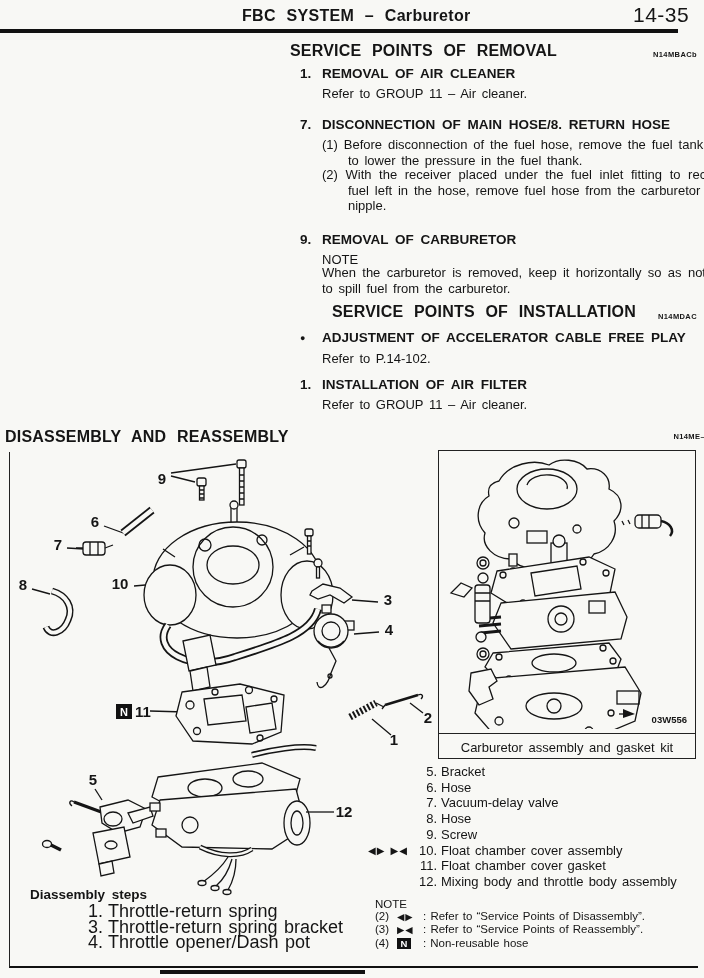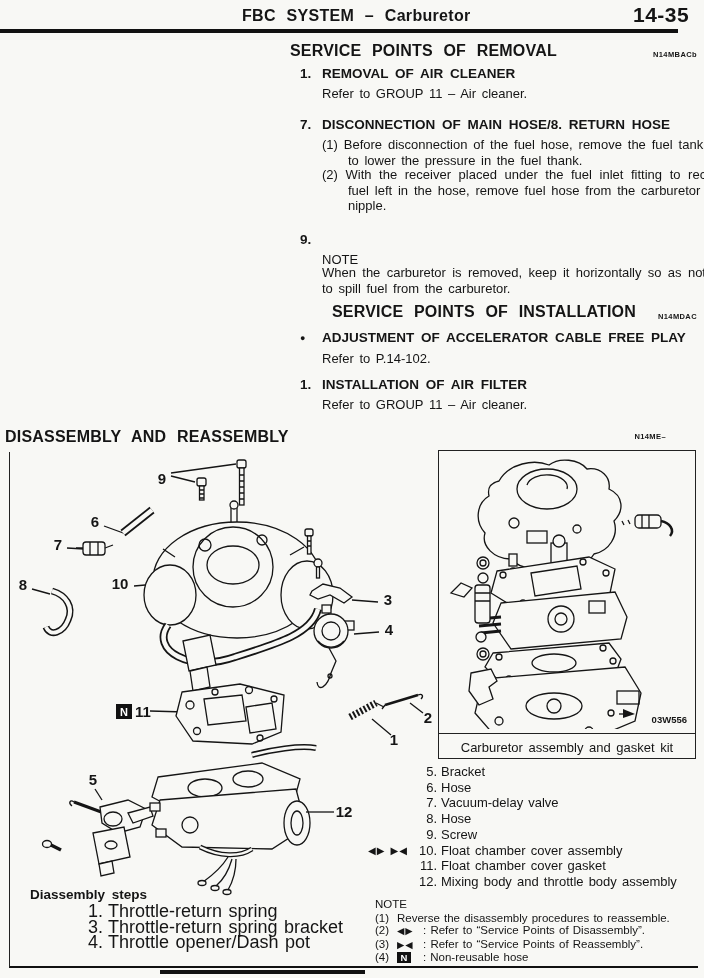--- a/index.html
+++ b/index.html
@@ -1,20 +1,20 @@
 <!DOCTYPE html>
 <html><head>
 <meta charset="utf-8">
 <style>
   html,body{margin:0;padding:0;background:#e8e8e4;}
   .page{position:relative;width:704px;height:978px;background:#f8f8f5;overflow:hidden;
         font-family:"Liberation Sans",sans-serif;color:#151515;padding-left:40px;}
   .abs{position:absolute;}
   .hdr-title{font-size:16px;font-weight:700;word-spacing:6px;letter-spacing:.3px;white-space:nowrap;}
-  .hdr-page{font-size:21px;font-weight:700;letter-spacing:.5px;}
+  .hdr-page{font-size:21px;font-weight:400;letter-spacing:.5px;}
   .rule{background:#111;}
   .sec-h{font-size:16px;font-weight:700;word-spacing:6px;letter-spacing:.2px;white-space:nowrap;}
   .code{font-size:7.5px;font-weight:700;letter-spacing:.4px;text-align:right;width:137px;}
   .inum{font-size:13.5px;font-weight:700;}
   .ititle{font-size:13.5px;font-weight:700;word-spacing:3px;white-space:nowrap;}
   .body-t{font-size:13px;line-height:15.6px;word-spacing:2px;text-align:justify;}
   .para{padding-left:26px;text-indent:-26px;}
   .nowrap{white-space:nowrap;text-align:left;}
   .bullet{font-size:9px;}
   .frame{border-left:1.5px solid #222;border-bottom:2px solid #111;}
@@ -58,36 +58,37 @@
   <div class="abs body-t para" style="left:322px;top:137px;width:382px;">
     <span>(1)</span>
     <span>Before disconnection of the fuel hose, remove the fuel tank cap to lower the pressure in the fuel thank.</span>
   </div>
   <div class="abs body-t para" style="left:322px;top:167px;width:382px;">
     <span>(2)</span>
     <span>With the receiver placed under the fuel inlet fitting to receive fuel left in the hose, remove fuel hose from the carburetor inlet nipple.</span>
   </div>
 
   <div class="abs inum" style="left:300px;top:232px;">9.</div>
+  <div class="abs ititle" style="left:322px;top:232px;">REMOVAL OF CARBURETOR</div>
   <div class="abs body-t" style="left:322px;top:252px;">NOTE</div>
   <div class="abs body-t" style="left:322px;top:265px;width:384px;">When the carburetor is removed, keep it horizontally so as not to spill fuel from the carburetor.</div>
 
   <div class="abs sec-h" style="left:290px;top:303px;margin-left:42px;">SERVICE POINTS OF INSTALLATION</div>
   <div class="abs code" style="left:560px;top:312px;">N14MDAC</div>
 
   <div class="abs bullet" style="left:300px;top:333px;">●</div>
   <div class="abs ititle" style="left:322px;top:330px;">ADJUSTMENT OF ACCELERATOR CABLE FREE PLAY</div>
   <div class="abs body-t nowrap" style="left:322px;top:351px;">Refer to P.14-102.</div>
 
   <div class="abs inum" style="left:300px;top:377px;">1.</div>
   <div class="abs ititle" style="left:322px;top:377px;">INSTALLATION OF AIR FILTER</div>
   <div class="abs body-t nowrap" style="left:322px;top:397px;">Refer to GROUP 11 – Air cleaner.</div>
 
   <div class="abs sec-h" style="left:5px;top:428px;">DISASSEMBLY AND REASSEMBLY</div>
-  <div class="abs code" style="left:529px;top:432px;">N14ME–</div>
+  <div class="abs code" style="left:568px;top:432px;">N14ME–</div>
 
   <div class="abs frame" style="left:9px;top:452px;width:688px;height:514px;"></div>
   <div class="abs rule" style="left:160px;top:970px;width:205px;height:3.5px;"></div>
 
   <svg class="abs" style="left:0;top:445px;" width="436" height="470" viewBox="0 0 436 470">
 
     <path class="ln" d="M171,31 L195,37 M171,28 L236,19"></path>
     <rect class="ln fill-bg" x="197" y="33" width="9" height="8" rx="2"></rect>
     <rect class="ln fill-bg" x="199.5" y="41" width="4.5" height="14"></rect>
     <path class="ln" d="M199.5,45 h4.5 M199.5,49 h4.5 M199.5,53 h4.5"></path>
@@ -303,19 +304,18 @@
 
   <div class="abs steps-h" style="left:30px;top:887px;">Diassembly steps</div>
   <div class="abs steps" style="left:88px;top:904px;">
     <div><span class="sn">1.</span><span>Throttle-return spring</span></div>
     <div><span class="sn">3.</span><span>Throttle-return spring bracket</span></div>
     <div><span class="sn">4.</span><span>Throttle opener/Dash pot</span></div>
   </div>
 
   <div class="abs noteblk" style="left:375px;top:898px;">
     <div>NOTE</div>
-    <div style="margin-top:2px;"><span class="nn">(1)</span><span>Reverse the disassembly procedures to reassemble.</span></div>
     <div><span class="nn">(2)</span><span class="arrow-sym">◀▶</span><span>: Refer to “Service Points of Disassembly”.</span></div>
     <div><span class="nn">(3)</span><span class="arrow-sym">▶◀</span><span>: Refer to “Service Points of Reassembly”.</span></div>
     <div><span class="nn">(4)</span><span class="nbox">N</span><span>: Non-reusable hose</span></div>
   </div>
 
 </div>
 
 </body></html>

